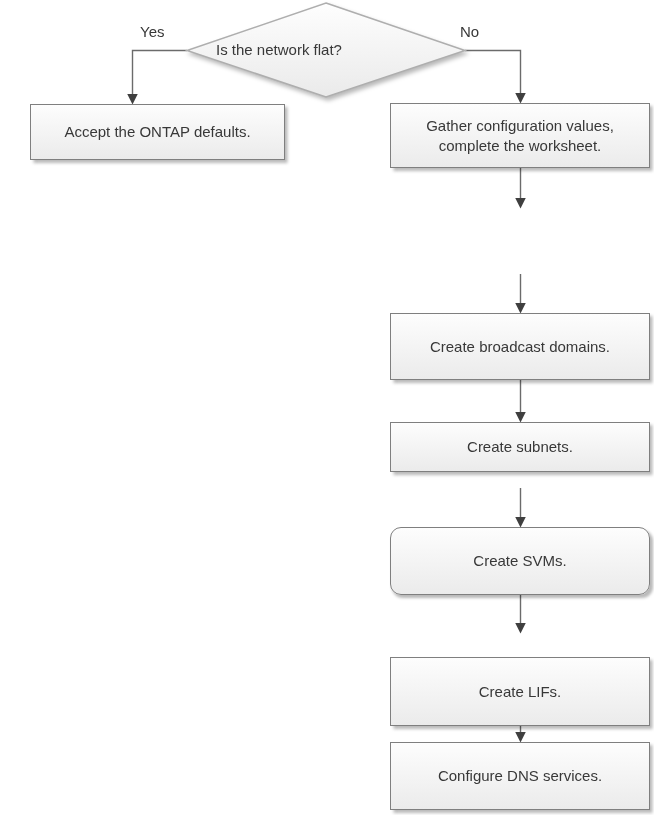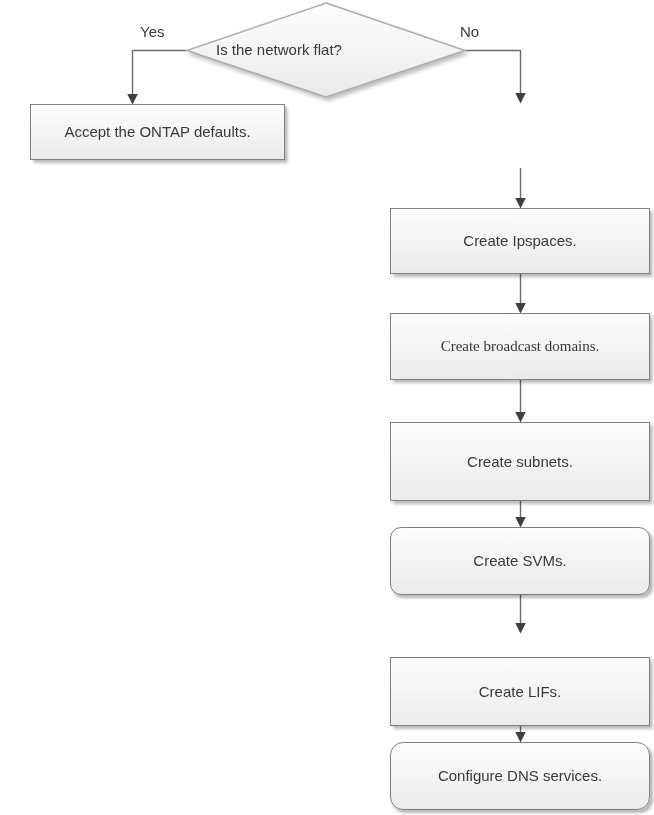--- a/index.html
+++ b/index.html
@@ -106,26 +106,26 @@
     <polygon class="diamond" points="326,3 465,50.5 326,97 187,50.5"></polygon>
   </svg>
 
   <div class="decision-text">Is the network flat?</div>
 
   <div id="yes-label" class="branch-label">Yes</div>
   <div id="no-label" class="branch-label">No</div>
 
   <div class="node left-col" style="top:104px; height:56px;">Accept the ONTAP defaults.</div>
 
+  <div class="node right-col" style="top:103px; height:65px;">Gather configuration values, complete the worksheet.</div>
 
-  <div class="node right-col" style="top:208px; height:66px;">Create Ipspaces.</div>
 
-  <div class="node right-col" style="top:313px; height:67px;font-family:Liberation Serif, serif;">Create broadcast domains.</div>
+  <div class="node right-col" style="top:313px; height:67px;">Create broadcast domains.</div>
 
-  <div class="node right-col" style="top:422px; height:79px;">Create subnets.</div>
+  <div class="node right-col" style="top:422px; height:50px;">Create subnets.</div>
 
   <div class="node right-col" style="top:527px; height:68px;border-radius:11px;">Create SVMs.</div>
 
   <div class="node right-col" style="top:633px; height:69px;margin-top:24px;">Create LIFs.</div>
 
-  <div class="node right-col" style="top:742px; height:68px;border-radius:13px;">Configure DNS services.</div>
+  <div class="node right-col" style="top:742px; height:68px;">Configure DNS services.</div>
 
 </div>
 
 </body></html>

